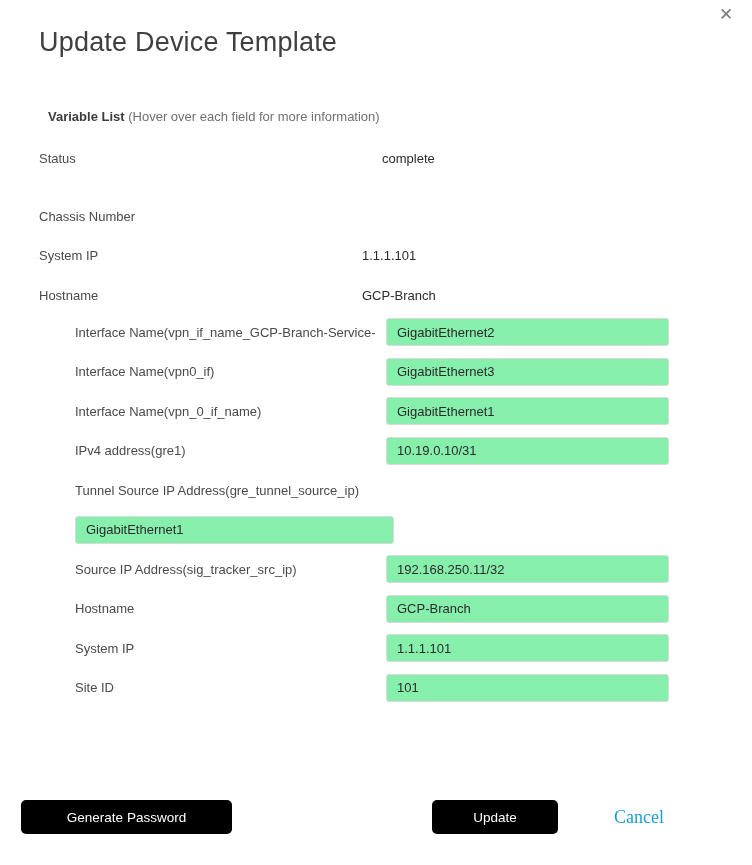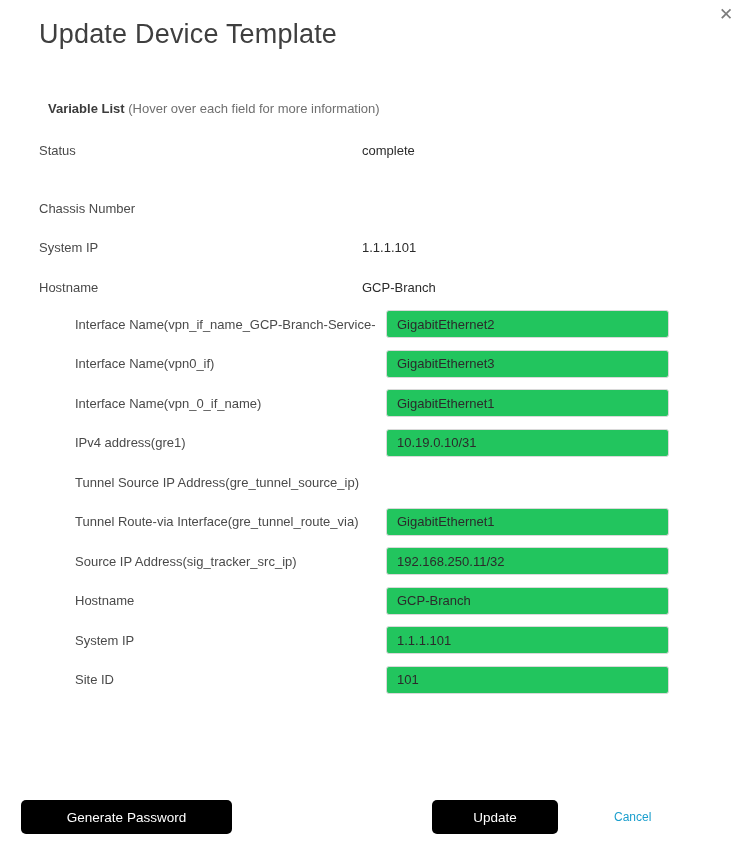--- a/index.html
+++ b/index.html
@@ -14,21 +14,21 @@
 
   .close-btn {
     position: absolute; top: 4px; right: 15px;
     width: 22px; height: 22px;
     background: none; border: none; cursor: pointer;
     font-size: 17px; line-height: 22px; color: #7c7c7c;
     font-family: "Liberation Sans", sans-serif;
   }
 
   .dialog-title {
-    padding-top: 17px;
+    padding-top: 25px;
     font-size: 27px;
     font-weight: 400;
     color: #3f3f3f;
     letter-spacing: 0.2px;
     line-height: 34px;
   }
 
   .section-heading {
     margin-top: 49px;
     font-size: 13px;
@@ -51,37 +51,37 @@
     white-space: nowrap;
     overflow: hidden;
   }
   .row .value {
     padding-left: 12px;
     font-size: 13px;
     color: #2b2b2b;
   }
 
   .ro-row { height: 20px; }
-  .ro-status   { margin-top: 23px; }
+  .ro-status   { margin-top: 23px; gap: 20px; }
   .ro-chassis  { margin-top: 38px; }
   .ro-sysip    { margin-top: 19px; }
   .ro-hostname { margin-top: 20px; }
 
   .input-rows { margin-top: 13px; margin-left: 36px; }
   .input-row { height: 28px; margin-bottom: 11.5px; }
   .input-row .text-input {
     width: 319px;
     height: 28px;
     border: 1px solid #d9d9d9;
     border-radius: 3px;
     padding: 0 10px;
     font-family: "Liberation Sans", "DejaVu Sans", sans-serif;
     font-size: 13px;
     color: #2b2b2b;
-    background: #22c55e;
+    background: #86efac;
     outline: none;
   }
 
   .footer {
     position: absolute;
     left: 0; right: 0;
     top: 800px;
     height: 34px;
   }
   .btn {
@@ -96,22 +96,22 @@
     cursor: pointer;
   }
   .btn-generate { left: 21px;  width: 211px; }
   .btn-update   { left: 432px; width: 126px; }
   .cancel-link {
     position: absolute;
     left: 614px; top: 50%;
     transform: translateY(-50%);
     background: none; border: none;
     color: #1a9ecd;
-    font-family: Liberation Sans, sans-serif;
-    font-size: 12px;
+    font-family: Liberation Serif, serif;
+    font-size: 18px;
     cursor: pointer;
   }
 </style>
 </head>
 <body>
 
 <div class="modal">
 
   <button class="close-btn">
     <span>✕</span>
@@ -161,21 +161,20 @@
     <div class="row input-row">
       <div class="label">IPv4 address(gre1)</div>
       <input class="text-input" type="text" value="10.19.0.10/31" style="">
     </div>
 
     <div class="row input-row">
       <div class="label">Tunnel Source IP Address(gre_tunnel_source_ip)</div>
     </div>
 
     <div class="row input-row">
-      <div class="label">Tunnel Route-via Interface(gre_tunnel_route_via)</div>
       <input class="text-input" type="text" value="GigabitEthernet1" style="">
     </div>
 
 
     <div class="row input-row">
       <div class="label">Source IP Address(sig_tracker_src_ip)</div>
       <input class="text-input" type="text" value="192.168.250.11/32" style="">
     </div>
 
     <div class="row input-row">

